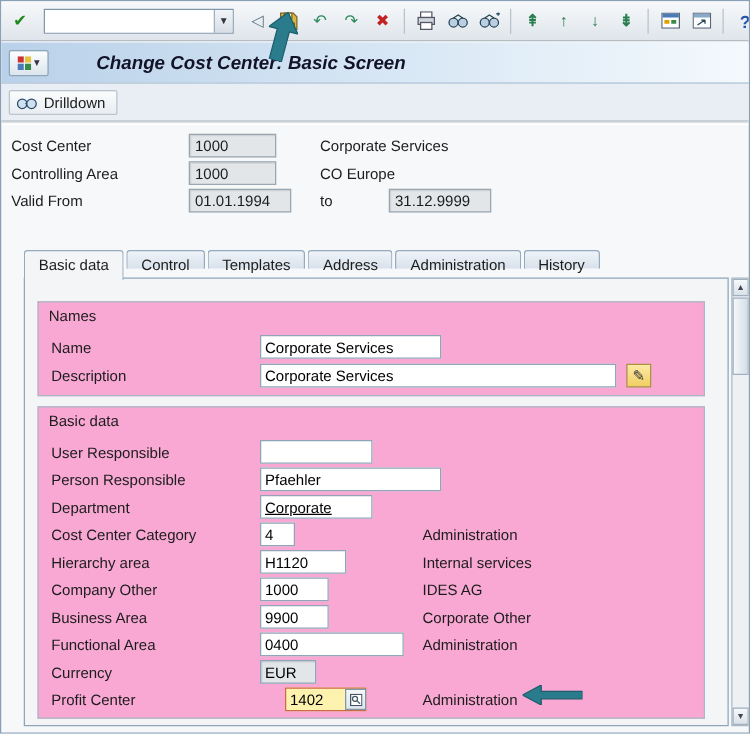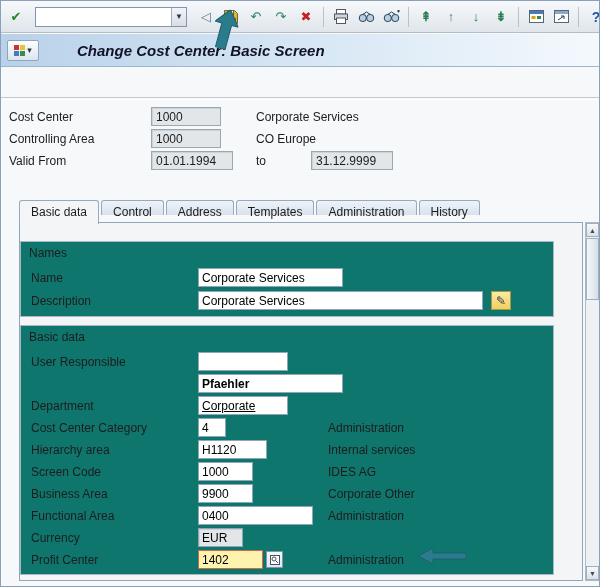--- a/index.html
+++ b/index.html
@@ -48,21 +48,21 @@
   .htext { position: absolute; top: 3px; }
 
   
   .tabs { position: absolute; left: 18px; top: 199px; height: 23px; display: flex; z-index: 3; }
   .tab { padding: 4px 11px 0 11px; height: 15px; border: 1px solid #95aabe; border-bottom: none;
          border-radius: 3px 3px 0 0; background: linear-gradient(#eef3f8, #d8e2ec); margin-right: 2px; }
   .tab.active { background: #f3f5f7; height: 24px; }
   .panel { position: absolute; left: 18px; top: 221px; width: 564px; height: 359px;
            border: 1px solid #8fa6ba; background: #f3f5f7; }
 
-  .group { position: absolute; left: 0; border: 1px solid #a9b8c6; background: #0f766e; }
+  .group { position: absolute; left: 10px; border: 1px solid #a9b8c6; background: #f9a8d4; }
   .gtitle { position: absolute; left: 8px; top: 4px; }
   .grow { position: absolute; left: 0; width: 100%; height: 20px; }
   .glabel { position: absolute; left: 10px; top: 3px; }
   .ginput { position: absolute; left: 177px; top: 0; height: 19px; border: 1px solid #91a5b8;
             background: #fff; font: 12px "Liberation Sans", sans-serif; padding: 0 3px; }
   .ginput.display { background: #e3e6e9; box-shadow: inset 1px 1px 0 #cdd2d6; }
   .ginput.highlight { background: #fdf2ae; border: 1px solid #cd6a4a; }
   .gtext { position: absolute; left: 307px; top: 3px; }
   .edit-btn { position: absolute; left: 470px; top: 0; width: 20px; height: 19px;
               background: linear-gradient(#fbe9a6, #f0cf62); border: 1px solid #ab953e;
@@ -160,20 +160,30 @@
         <rect x="0" y="0" width="5" height="5" fill="#cc3333"></rect>
         <rect x="6" y="0" width="5" height="5" fill="#e8c23a"></rect>
         <rect x="0" y="6" width="5" height="5" fill="#4a7ab8"></rect>
         <rect x="6" y="6" width="5" height="5" fill="#3a8a4a"></rect>
       </svg>
       <span>▾</span>
     </div>
     <div class="title">Change Cost Center: Basic Screen</div>
   </div>
 
+  <div class="appbar">
+    <div class="drill-btn">
+      <svg width="17" height="12" viewBox="0 0 17 12">
+        <circle cx="4.8" cy="7" r="3.8" fill="#cfe0f0" stroke="#2a4a6a"></circle>
+        <circle cx="12.2" cy="7" r="3.8" fill="#cfe0f0" stroke="#2a4a6a"></circle>
+        <path d="M8.6 7 a1.5 1.5 0 0 0-1.4 0" fill="none" stroke="#2a4a6a"></path>
+      </svg>
+      <span>Drilldown</span>
+    </div>
+  </div>
   <div class="groove"></div>
 
   <div class="hrow" style="top:106px">
     <span class="hlabel">Cost Center</span>
     <div class="hfield" style="left:150px;width:70px">1000</div>
     <span class="htext" style="left:255px">Corporate Services</span>
   </div>
   <div class="hrow" style="top:128px">
     <span class="hlabel">Controlling Area</span>
     <div class="hfield" style="left:150px;width:70px">1000</div>
@@ -182,22 +192,22 @@
   <div class="hrow" style="top:150px">
     <span class="hlabel">Valid From</span>
     <div class="hfield" style="left:150px;width:82px">01.01.1994</div>
     <span class="htext" style="left:255px">to</span>
     <div class="hfield" style="left:310px;width:82px">31.12.9999</div>
   </div>
 
   <div class="tabs">
     <div class="tab active">Basic data</div>
     <div class="tab">Control</div>
+    <div class="tab">Templates</div>
     <div class="tab">Address</div>
-    <div class="tab">Templates</div>
     <div class="tab">Administration</div>
     <div class="tab">History</div>
   </div>
 
   <div class="panel">
 
     <div class="group" style="top:18px;width:534px;height:76px">
       <span class="gtitle">Names</span>
       <div class="grow" style="top:26px">
         <span class="glabel">Name</span>
@@ -213,58 +223,59 @@
     </div>
 
     <div class="group" style="top:102px;width:534px;height:250px">
       <span class="gtitle">Basic data</span>
 
       <div class="grow" style="top:26px">
         <span class="glabel">User Responsible</span>
         <input class="ginput" style="width: 90px;">
       </div>
       <div class="grow" style="top:48px">
-        <input class="ginput" style="width: 145px; font-weight: bold;" value="Pfaehler">
+        <span class="glabel">Person Responsible</span>
+        <input class="ginput" style="width: 145px;" value="Pfaehler">
       </div>
       <div class="grow" style="top:70px">
         <span class="glabel">Department</span>
         <input class="ginput" style="width: 90px; text-decoration: underline;" value="Corporate">
       </div>
       <div class="grow" style="top:92px">
         <span class="glabel">Cost Center Category</span>
         <input class="ginput" style="width: 28px;" value="4">
         <span class="gtext">Administration</span>
       </div>
       <div class="grow" style="top:114px">
         <span class="glabel">Hierarchy area</span>
         <input class="ginput" style="width: 69px;" value="H1120">
         <span class="gtext">Internal services</span>
       </div>
       <div class="grow" style="top:136px">
-        <span class="glabel">Screen Code</span>
+        <span class="glabel">Company Other</span>
         <input class="ginput" style="width: 55px;" value="1000">
         <span class="gtext">IDES AG</span>
       </div>
       <div class="grow" style="top:158px">
         <span class="glabel">Business Area</span>
         <input class="ginput" style="width: 55px;" value="9900">
         <span class="gtext">Corporate Other</span>
       </div>
       <div class="grow" style="top:180px">
         <span class="glabel">Functional Area</span>
         <input class="ginput" style="width: 115px;" value="0400">
         <span class="gtext">Administration</span>
       </div>
       <div class="grow" style="top:202px">
         <span class="glabel">Currency</span>
         <input class="ginput display" style="width: 45px;" readonly="" value="EUR">
       </div>
       <div class="grow" style="top:224px">
         <span class="glabel">Profit Center</span>
-        <input class="ginput highlight" style="width: 65px;" value="1402">
+        <input class="ginput highlight" style="width: 65px; margin-left: 20px;" value="1402">
         <div class="f4-btn">
           <svg width="10" height="10" viewBox="0 0 10 10">
             <rect x="0.5" y="0.5" width="9" height="9" fill="#fff" stroke="#456"></rect>
             <circle cx="4" cy="4" r="2" fill="none" stroke="#456"></circle>
             <path d="M5.5 5.5 L8 8" stroke="#456"></path>
           </svg>
         </div>
         <span class="gtext">Administration</span>
       </div>
     </div>

